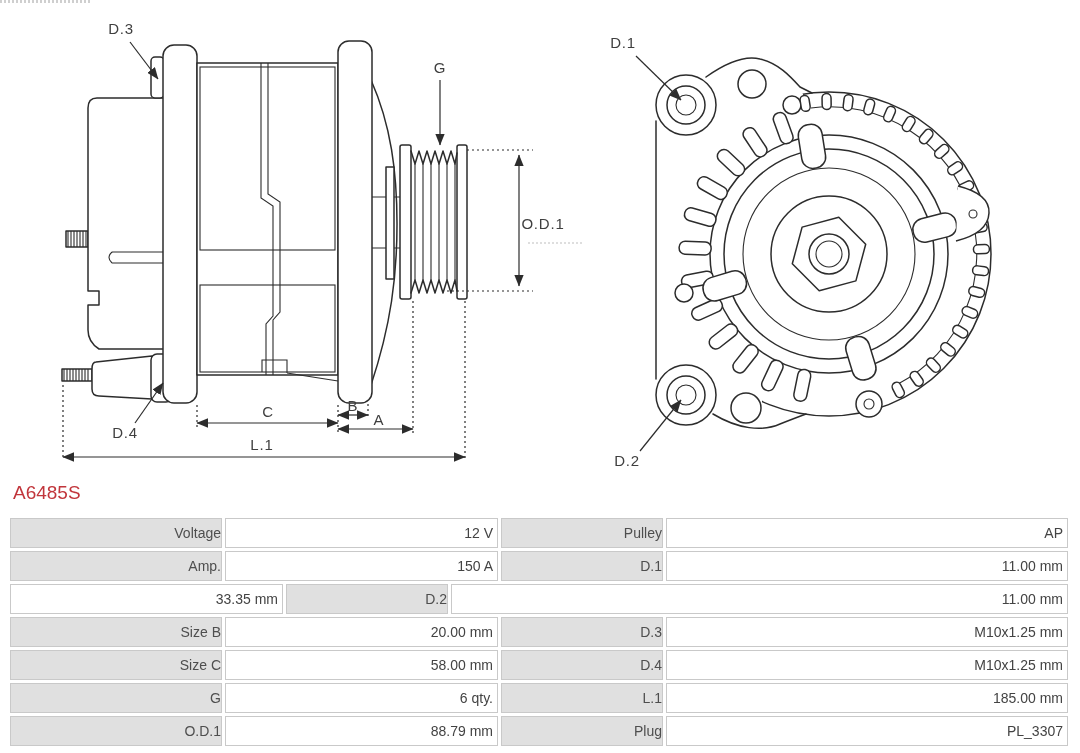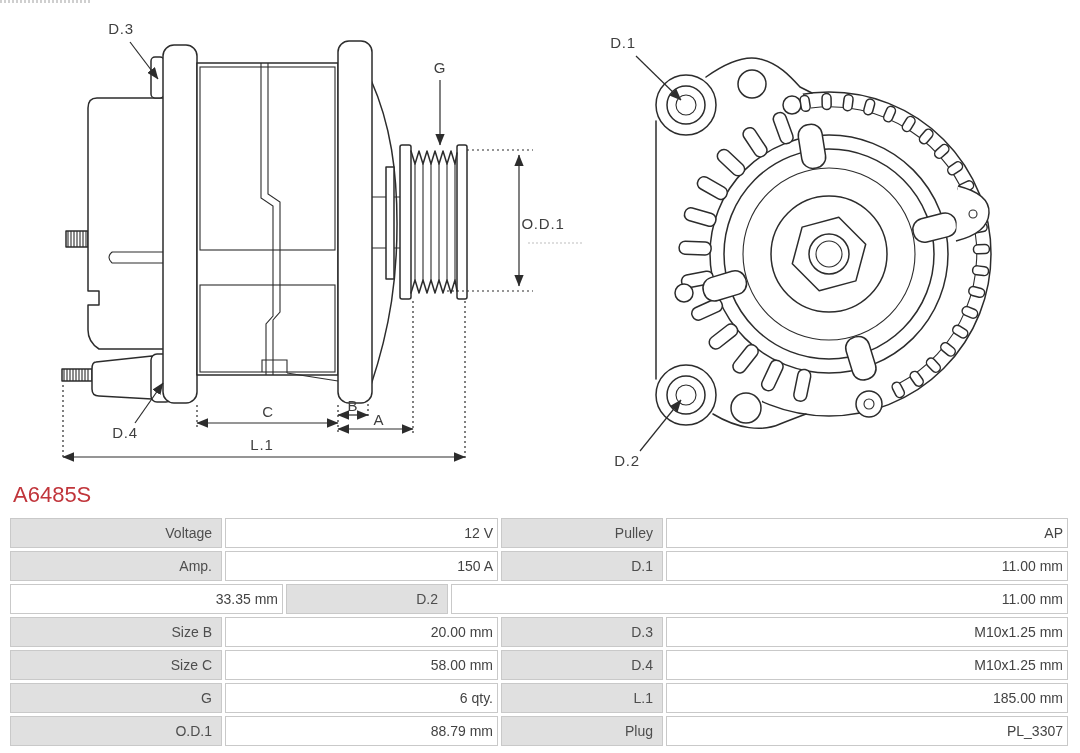--- a/index.html
+++ b/index.html
@@ -8,26 +8,26 @@
     background:repeating-linear-gradient(90deg,#cfcfcf 0 2px,#ffffff 2px 4px);}
   .drawings{position:absolute;left:0;top:0;width:1080px;height:480px;}
   svg text{font-family:"Liberation Sans",sans-serif;fill:#3f3f3f;font-size:15px;letter-spacing:0.8px;}
   svg .dim{stroke:#2c2c2c;stroke-width:1.2;fill:none;}
   svg .dot{stroke:#2c2c2c;stroke-width:1.2;fill:none;stroke-dasharray:2 3;}
   svg .faint{stroke:#bdbdbd;stroke-width:1;fill:none;stroke-dasharray:2 2;}
   svg .ln{stroke:#2c2c2c;stroke-width:1.5;fill:none;stroke-linejoin:round;stroke-linecap:round;}
   svg .wf{stroke:#2c2c2c;stroke-width:1.5;fill:#ffffff;stroke-linejoin:round;}
   svg .mask{fill:#ffffff;stroke:none;}
   svg .thin{stroke:#2c2c2c;stroke-width:1.1;fill:none;}
-  .part-number{position:absolute;left:13px;top:482px;font-size:22px;font-weight:400;}
+  .part-number{position:absolute;left:13px;top:482px;font-size:19px;font-weight:400;}
   .spec{position:absolute;left:10px;top:518px;width:1058px;}
   .spec .row{display:flex;gap:3px;margin-bottom:3px;}
   .spec .cell{height:30px;line-height:29px;font-size:14px;text-align:right;
     box-sizing:border-box;border:1px solid #c9c9c9;white-space:nowrap;overflow:hidden;}
-  .spec .lab{background:#e0e0e0;color:#4e4e4e;padding-right:9px;}
+  .spec .lab{background:#e0e0e0;color:#4e4e4e;padding-right:0;}
   .spec .val{background:#ffffff;color:#434343;padding-right:4px;}
   .spec .c1{width:212px;}
   .spec .c2{width:273px;}
   .spec .c3{width:162px;}
   .spec .c4{flex:1;}
 </style>
 </head>
 <body>
 
 <div class="top-fragment"></div>

